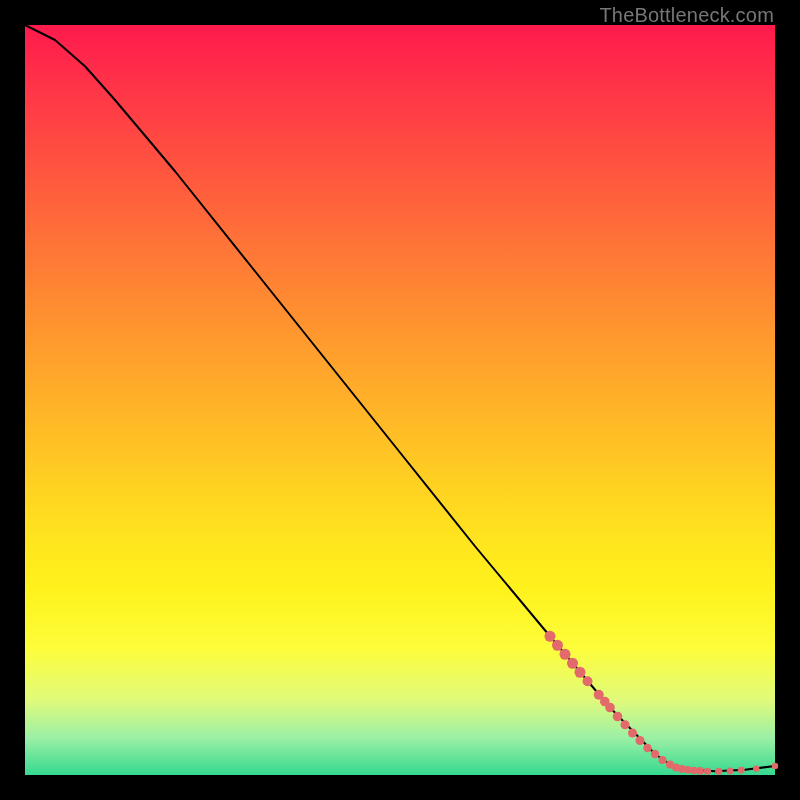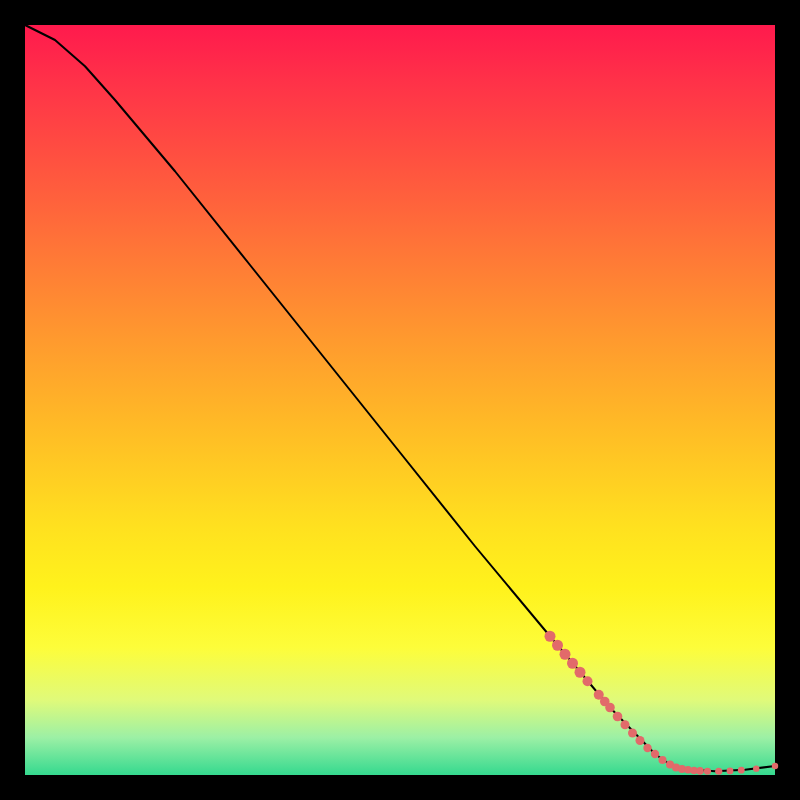--- a/index.html
+++ b/index.html
@@ -54,20 +54,21 @@
     width: 750px;
     height: 750px;
     overflow: visible;
   }
 </style>
 </head>
 <body>
 
 <div class="frame">
   <div class="plot-area"></div>
+  <div class="attribution">TheBottleneck.com</div>
   <svg class="overlay" viewBox="0 0 750 750">
     <g id="curve-layer">
         <polyline points="0,0 30,15 60,41.25 90,75 150,146.25 225,239.99999999999994 300,333.74999999999994 375,427.5 450,521.25 525,611.25 585,682.5 630,729 645,739.5 660,744 690,746.25 720,744.75 750,741" fill="none" stroke="#000000" stroke-width="2" stroke-linejoin="round" stroke-linecap="round"></polyline>
       </g>
     <g id="marker-layer">
         <circle cx="525" cy="611.25" r="5.5" fill="#e26a6a"></circle>
         <circle cx="532.5" cy="620.25" r="5.5" fill="#e26a6a"></circle>
         <circle cx="540" cy="629.25" r="5.5" fill="#e26a6a"></circle>
         <circle cx="547.5" cy="638.25" r="5.5" fill="#e26a6a"></circle>
         <circle cx="555" cy="647.25" r="5.5" fill="#e26a6a"></circle>

